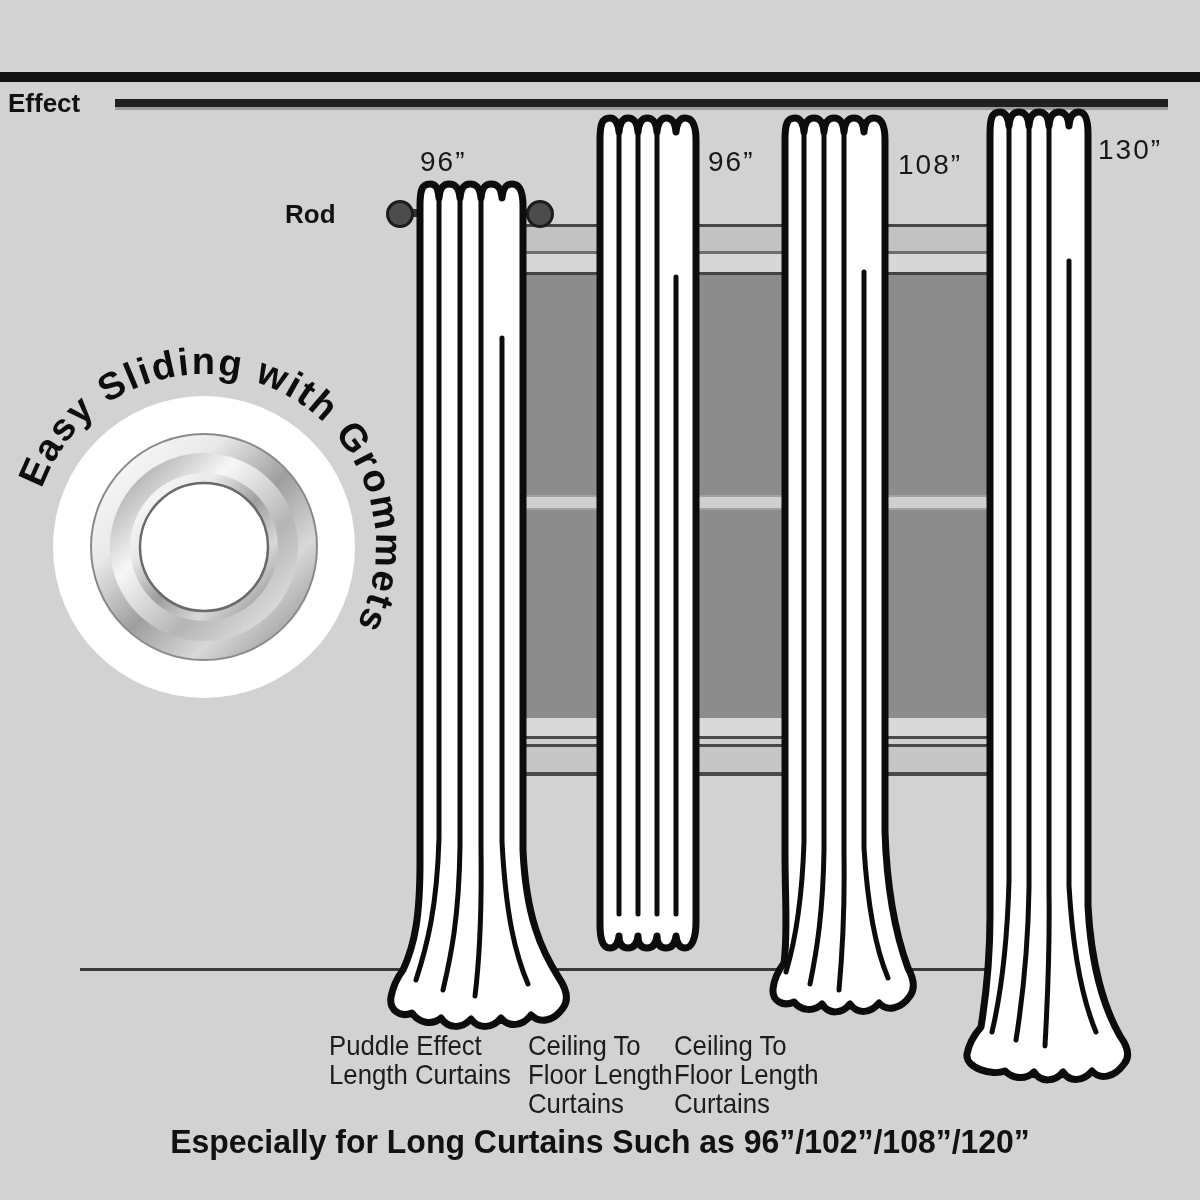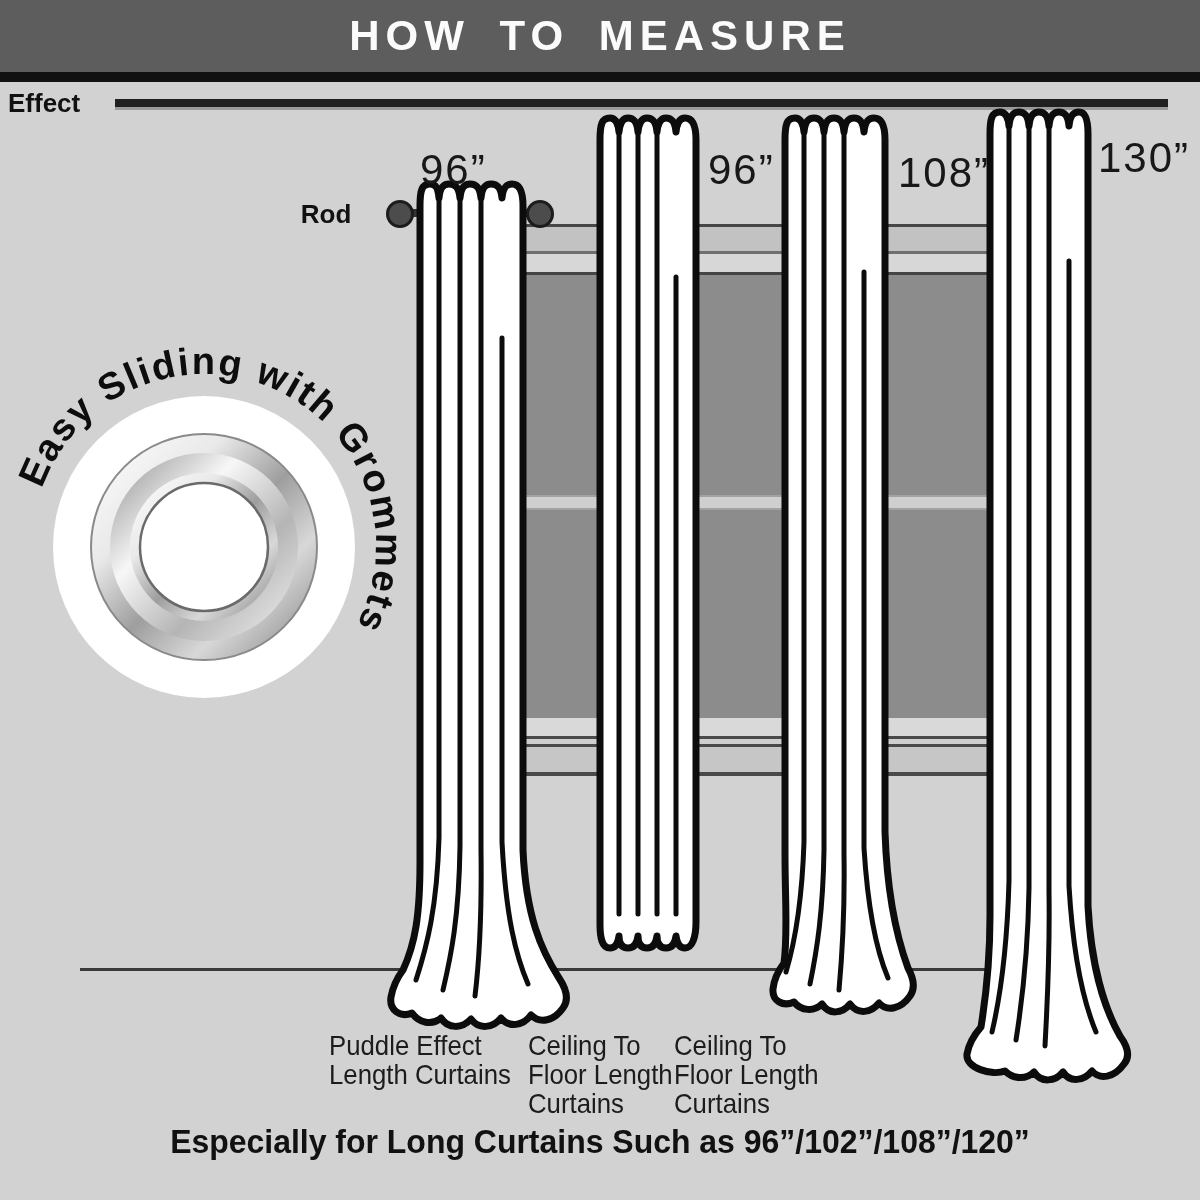--- a/index.html
+++ b/index.html
@@ -17,31 +17,31 @@
   
   .ceiling-label{left:8px;top:88px;font-size:26px;font-weight:bold;color:#111;}
   .ceiling-line-dark{left:115px;top:99px;width:1053px;height:8px;background:#202020;}
   .ceiling-line-lite{left:115px;top:107px;width:1053px;height:3px;background:#9b9b9b;}
   
   .window{left:470px;top:224px;width:575px;height:552px;}
   .window .band{width:100%;}
   
   .floor-line{left:80px;top:968px;width:980px;height:3px;background:#3a3a3a;}
   
-  .rod-label{left:285px;top:199px;width:82px;text-align:center;
+  .rod-label{left:285px;top:199px;width:82px;text-align:left;
     font-size:26px;font-weight:bold;color:#111;}
   .rod-bar{top:209px;height:8px;background:#333;}
   .rod-finial{top:200px;width:22px;height:22px;border-radius:50%;
     background:#4c4c4c;border:3px solid #1c1c1c;}
   
   .curtain{overflow:visible;}
   .cbody{fill:#ffffff;stroke:#0c0c0c;stroke-width:7;stroke-linejoin:round;}
   .cline{fill:none;stroke:#0c0c0c;stroke-width:5;stroke-linecap:round;}
   
-  .size-label{font-size:42px;color:#181818;letter-spacing:2px;white-space:nowrap;}
+  .size-label{font-size:28px;color:#181818;letter-spacing:2px;white-space:nowrap;}
   
   .grommet-disc{left:53px;top:396px;width:302px;height:302px;border-radius:50%;
     background:#ffffff;}
   .grommet-text-svg{left:0;top:320px;width:440px;height:470px;overflow:visible;}
   .grommet-text-svg text{font-family:"Liberation Sans",sans-serif;
     font-size:38px;font-weight:bold;fill:#0d0d0d;letter-spacing:2px;}
   
   .caption{font-size:28px;line-height:29px;color:#1c1c1c;
     transform:scaleX(.92);transform-origin:left top;white-space:nowrap;}
   .caption div{white-space:nowrap;}
@@ -51,23 +51,20 @@
   
   .footer-note{left:0;top:1122px;width:1200px;text-align:center;
     font-size:34px;font-weight:bold;color:#111;
     transform:scaleX(.94);transform-origin:center top;white-space:nowrap;}
 </style>
 </head>
 <body>
 
 <div class="stage">
 
-  <div class="abs header">
-    <div class="header-title">HOW TO MEASURE</div>
-  </div>
   <div class="abs header-strip"></div>
 
   <div class="abs ceiling-label">Effect</div>
   <div class="abs ceiling-line-dark"></div>
   <div class="abs ceiling-line-lite"></div>
 
   <div class="abs window">
     <div class="band" style="height:3px;background:#474747;"></div>
     <div class="band" style="height:24px;background:#c2c2c2;"></div>
     <div class="band" style="height:3px;background:#6f6f6f;"></div>

